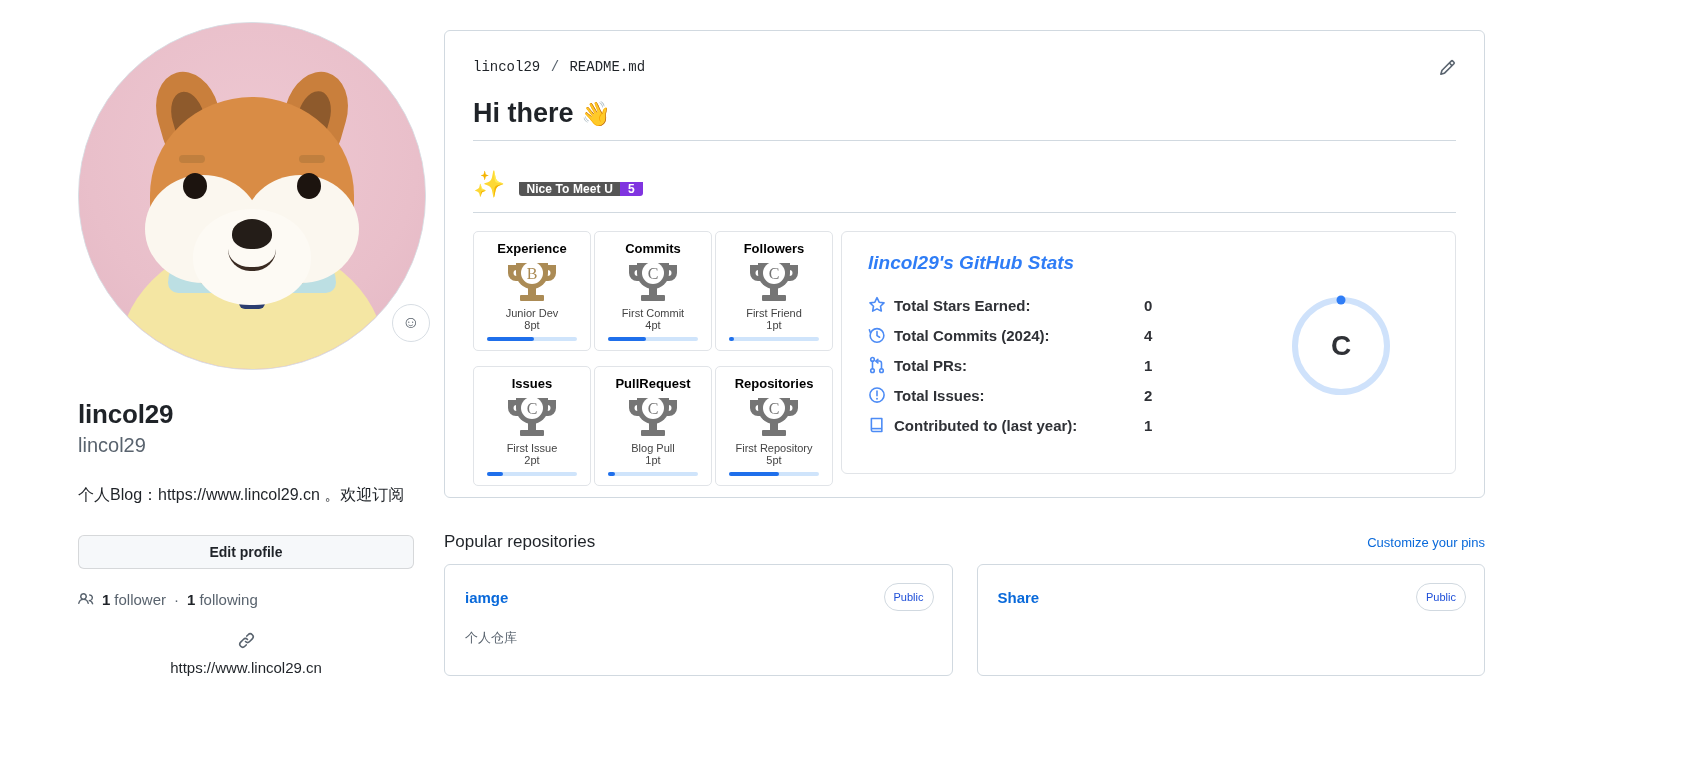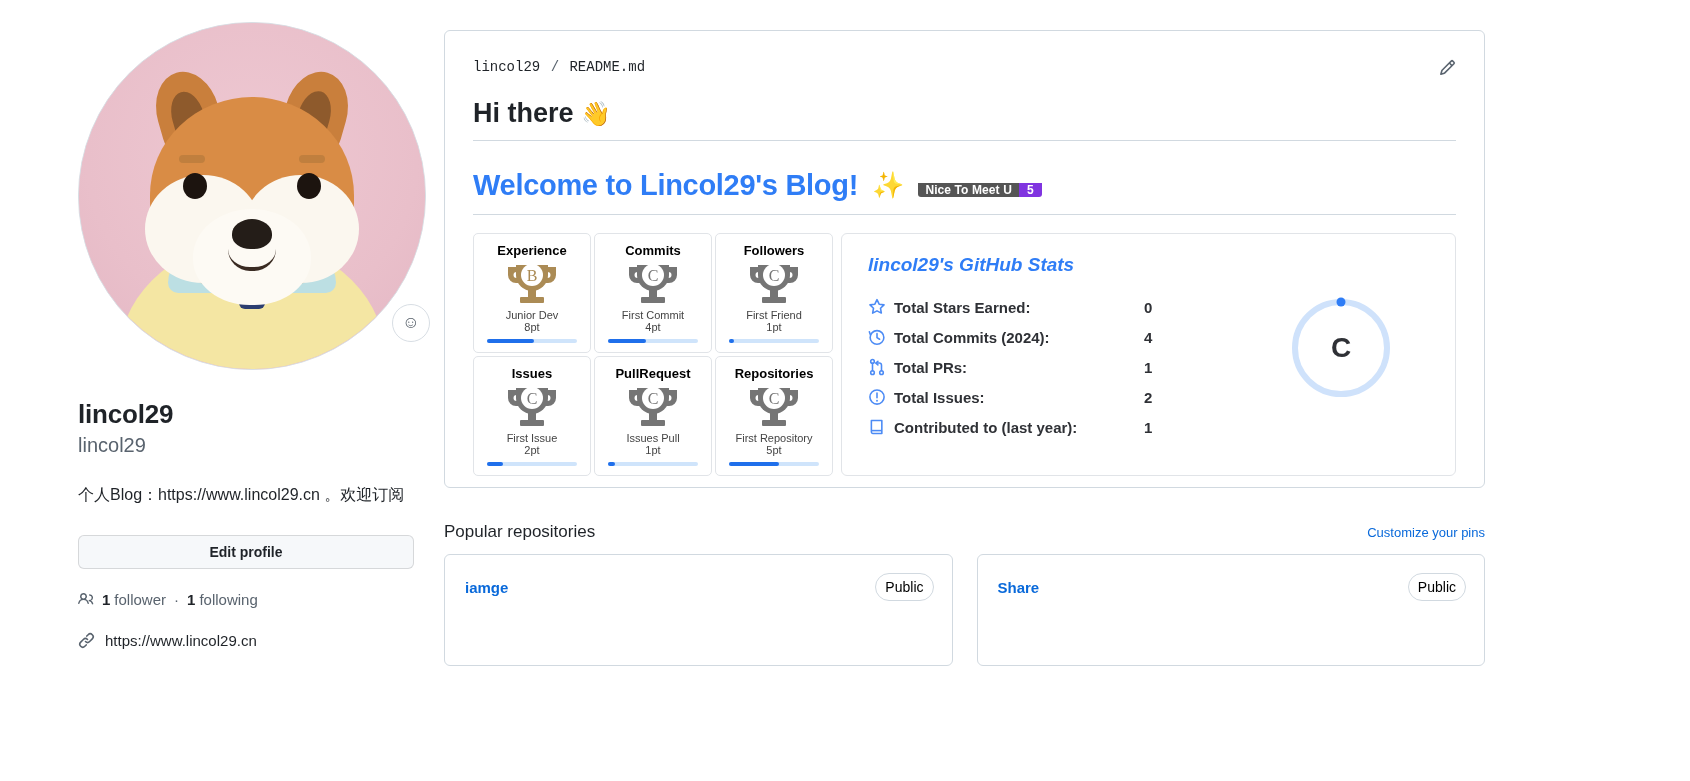--- a/index.html
+++ b/index.html
@@ -79,21 +79,21 @@
   .edit-btn {
     display: block; width: 100%; margin-top: 28px;
     padding: 8px 16px; font-size: 14px; font-weight: 600;
     background: #f6f8fa; border: 1px solid rgba(31,35,40,0.15);
     border-radius: 6px; color: #1f2328; cursor: pointer;
     font-family: "Liberation Sans", sans-serif;
   }
   .meta-row { display: flex; align-items: center; gap: 8px; margin-top: 22px; font-size: 15px; color: #59636e; }
   .meta-row .ico { display:flex; align-items:center; color:#59636e; flex:0 0 16px; }
   .meta-row .sep { color:#59636e; }
-  .link-row { display:flex; align-items:center; gap:10px; margin-top:24px; font-size:15px; color:#1f2328; }
+  .link-row { display:flex; align-items:center; gap:10px; margin-top:24px; font-size:15px; color:#1f2328;flex-direction:column; }
   .link-row .ico { color:#59636e; display:flex; align-items:center; }
 
   
   .main-col { flex: 1; padding: 30px 205px 0 0; }
 
   .readme-card {
     border: 1px solid #d1d9e0; border-radius: 6px;
     padding: 28px 28px 8px 28px; background: #fff;
   }
   .readme-head { display:flex; align-items:flex-start; justify-content:space-between; }
@@ -106,21 +106,21 @@
 
   .h2 { display:flex; align-items:center; gap: 14px; margin-top: 28px; padding-bottom: 12px; border-bottom: 1px solid #d1d9e0; }
   .h2 .txt { font-size: 29px; font-weight: 700; color: #2f7df6; letter-spacing: -0.3px; }
   .h2 .sparkle { font-size: 26px; }
   .badge { display:inline-flex; height: 22px; border-radius: 3px; overflow: hidden; font-size: 12px; font-weight: 600; align-items: flex-end; }
   .badge .left { background: #555; color: #fff; display:flex; align-items:center; padding: 0 7px; letter-spacing:0.1px;}
   .badge .right { background: #8034e0; color: #fff; display:flex; align-items:center; padding: 0 8px; }
 
   .readme-body { display:flex; gap: 8px; margin-top: 18px; align-items: flex-start; }
 
-  .trophies { display: grid; grid-template-columns: repeat(3, 118px); gap: 0px 3px; }
+  .trophies { display: grid; grid-template-columns: repeat(3, 118px); gap: 12px 3px; }
   .trophy {
     width: 118px; height: 120px; border: 1px solid #e1e4e8; border-radius: 5px;
     background: #fff; display:flex; flex-direction:column; align-items:center;
     padding-top: 9px; position: relative; margin-bottom: 3px;
   }
   .trophy .t-title { font-size: 13px; font-weight: 700; color: #000; }
   .trophy .t-cup { margin-top: 1px; }
   .trophy .t-sub { font-size: 11px; color: #444; margin-top: 2px; }
   .trophy .t-pt { font-size: 11px; color: #444; line-height: 13px; }
   .trophy .bar-bg {
@@ -153,21 +153,21 @@
   .repos-title { font-size: 17px; color: #1f2328; font-weight: 400; }
   .customize { font-size: 13px; color: #0969da; cursor:pointer; }
   .repo-grid { display:flex; gap: 24px; margin-top: 12px; }
   .repo-card {
     flex: 1; border: 1px solid #d1d9e0; border-radius: 6px;
     padding: 18px 18px 18px 20px; height: 112px; position: relative;
   }
   .repo-top { display:flex; align-items:center; justify-content:space-between;gap:6px; }
   .repo-name { font-size: 15px; font-weight: 600; color: #0969da; cursor:pointer; }
   .repo-vis {
-    font-size: 14px; color: #000000; border: 1px solid #d1d9e0;
+    font-size: 11px; color: #1d4ed8; border: 1px solid #d1d9e0;
     border-radius: 2em; padding: 4px 9px; line-height: 18px;
   }
   .repo-desc { margin-top: 18px; font-size: 13px; color: #59636e; }
 </style>
 </head>
 <body>
 
 <div class="page">
 
   <div class="profile-col">
@@ -238,21 +238,20 @@
             </svg>
         </span>
       </div>
 
       <div class="h1">
         <span>Hi there</span>
         <span class="wave">👋</span>
       </div>
 
       <div class="h2">
-        <span class="txt">Welcome to Lincol29's Blog!</span>
         <span class="sparkle">✨</span>
         <span class="badge">
           <span class="left">Nice To Meet U</span>
           <span class="right">5</span>
         </span>
       </div>
 
       <div class="readme-body">
 
         <div class="trophies">
@@ -343,21 +342,21 @@
               <g fill="#757575">
                 <path d="M10 6h32v10a16 16 0 0 1-32 0z"></path>
                 <path d="M6 8h7v5H8.5a3 3 0 0 0 0 6H13v5H8a8 8 0 0 1-8-8V8z" transform="translate(2,0)"></path>
                 <path d="M46 8h-7v5h4.5a3 3 0 0 1 0 6H39v5h5a8 8 0 0 0 8-8V8z" transform="translate(-2,0)"></path>
                 <rect x="22" y="30" width="8" height="8"></rect>
                 <rect x="14" y="38" width="24" height="6" rx="1"></rect>
               </g>
               <circle cx="26" cy="16" r="11" fill="#fff"></circle>
               <text x="26" y="22" text-anchor="middle" font-family="Liberation Serif, serif" font-size="16" fill="#757575">C</text>
             </svg>
-            <div class="t-sub">Issues Pull</div>
+            <div class="t-sub">Blog Pull</div>
             <div class="t-pt">1pt</div>
             <div class="bar-bg">
                 <div class="bar-fg" style="width:8%"></div>
               </div>
           </div>
 
           <div class="trophy">
             <div class="t-title">Repositories</div>
             <svg class="t-cup" width="52" height="48" viewBox="0 0 52 48">
               <g fill="#757575">
@@ -458,20 +457,21 @@
       <div class="repos-title">Popular repositories</div>
       <div class="customize">Customize your pins</div>
     </div>
 
     <div class="repo-grid">
       <div class="repo-card">
         <div class="repo-top">
           <span class="repo-name">iamge</span>
           <span class="repo-vis">Public</span>
         </div>
+        <div class="repo-desc">个人仓库</div>
       </div>
 
       <div class="repo-card">
         <div class="repo-top">
           <span class="repo-name">Share</span>
           <span class="repo-vis">Public</span>
         </div>
       </div>
     </div>
 

